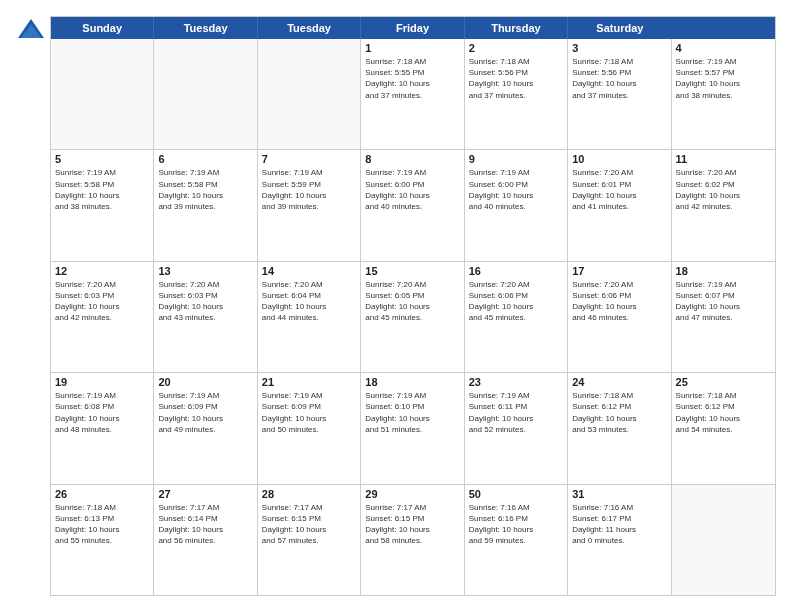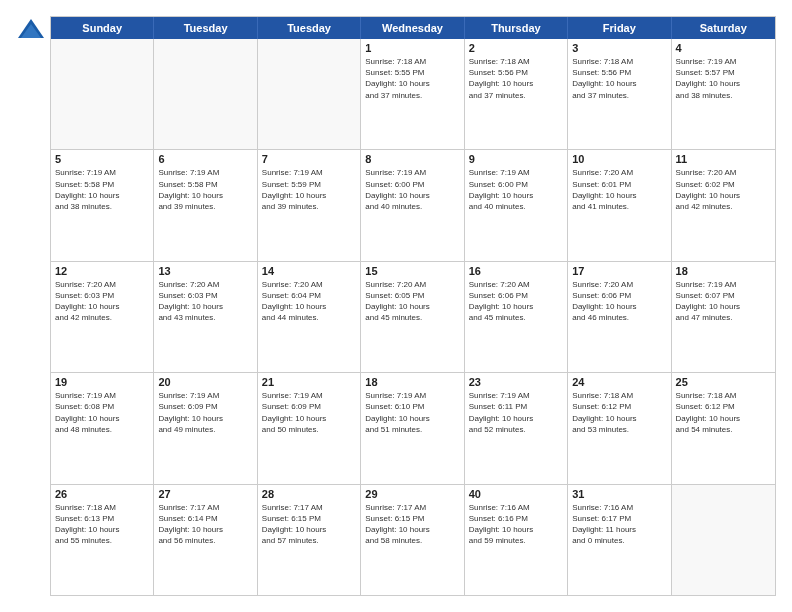--- a/index.html
+++ b/index.html
@@ -142,23 +142,22 @@
       <div class="calendar-title"></div>
       <div class="calendar-subtitle"></div>
     </div>
   </div>
 
   <div class="calendar">
     <div class="cal-header-row">
     <div class="cal-header-cell">Sunday</div>
         <div class="cal-header-cell">Tuesday</div>
         <div class="cal-header-cell">Tuesday</div>
-        <div class="cal-header-cell">Wednesday</div>
+        <div class="cal-header-cell">Friday</div>
         <div class="cal-header-cell">Thursday</div>
-        <div class="cal-header-cell">Friday</div>
         <div class="cal-header-cell">Saturday</div>
       </div>
     <div class="cal-body">
     <div class="cal-row">
           <div class="cal-cell empty"></div>
           <div class="cal-cell empty"></div>
           <div class="cal-cell empty"></div>
           <div class="cal-cell">
             <span class="day-num">1</span>
             <div class="day-info" style="white-space: pre-line;">Sunrise: 7:18 AM
@@ -364,21 +363,21 @@
 and 57 minutes.</div>
           </div>
           <div class="cal-cell">
             <span class="day-num">29</span>
             <div class="day-info" style="white-space: pre-line;">Sunrise: 7:17 AM
 Sunset: 6:15 PM
 Daylight: 10 hours
 and 58 minutes.</div>
           </div>
           <div class="cal-cell">
-            <span class="day-num">40</span>
+            <span class="day-num">50</span>
             <div class="day-info" style="white-space: pre-line;">Sunrise: 7:16 AM
 Sunset: 6:16 PM
 Daylight: 10 hours
 and 59 minutes.</div>
           </div>
           <div class="cal-cell">
             <span class="day-num">31</span>
             <div class="day-info" style="white-space: pre-line;">Sunrise: 7:16 AM
 Sunset: 6:17 PM
 Daylight: 11 hours

